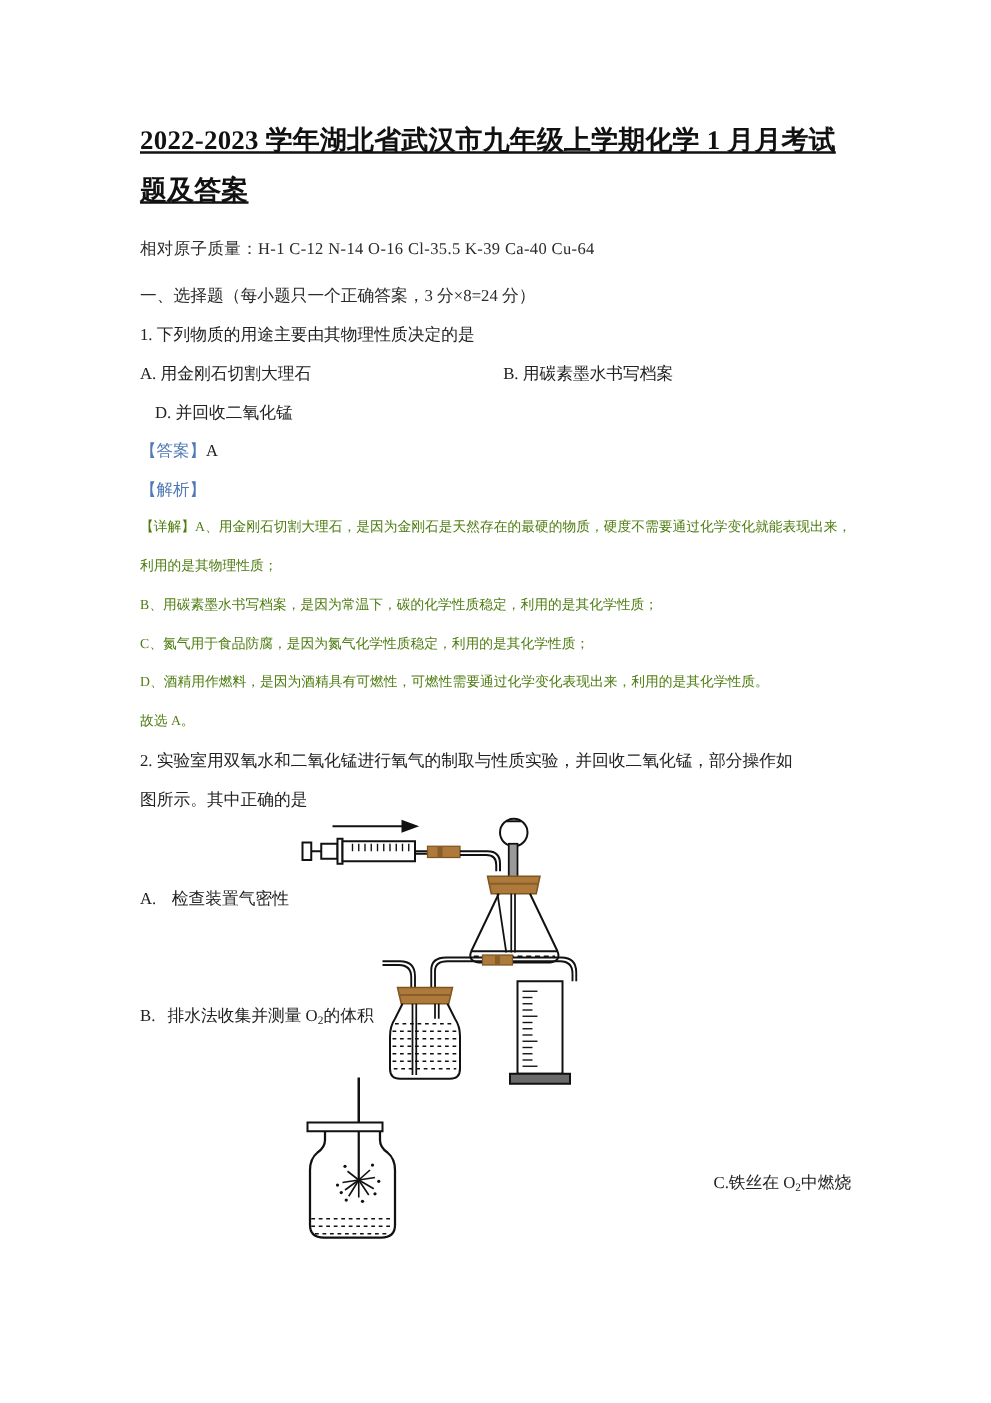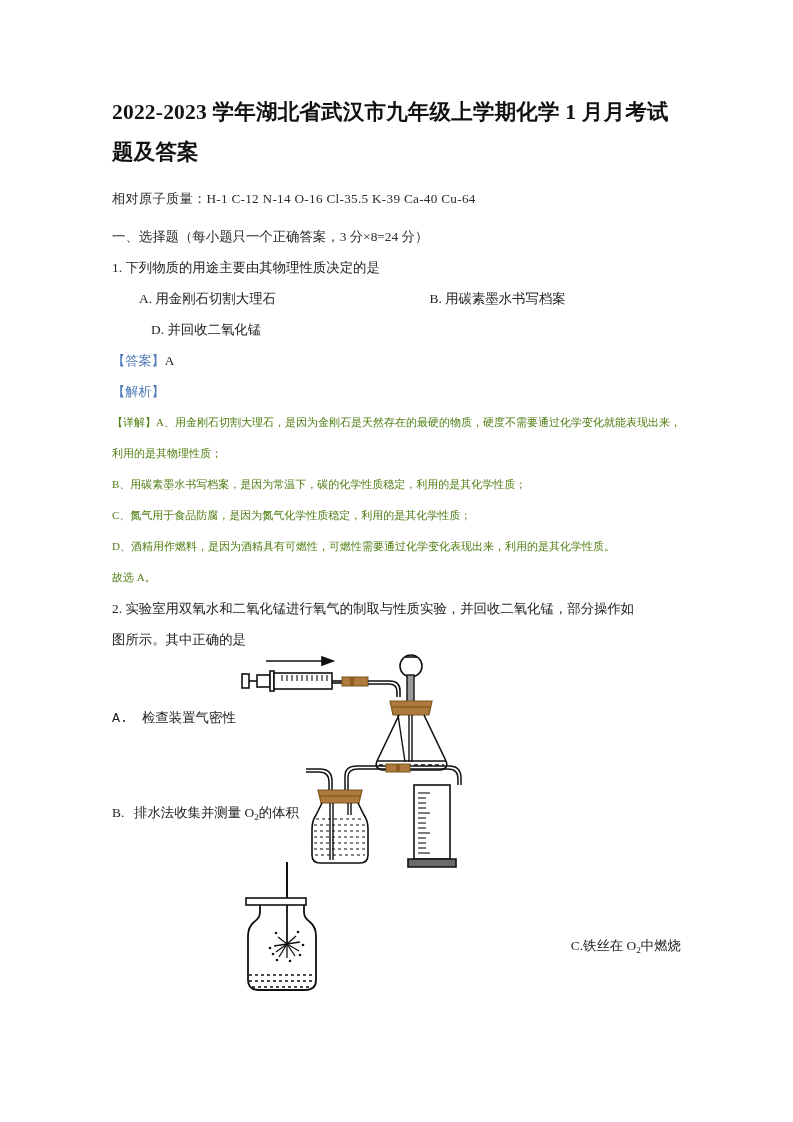--- a/index.html
+++ b/index.html
@@ -18,20 +18,21 @@
     overflow:hidden;
   }
   .title{
     font-size:21.5px;
     font-weight:bold;
     line-height:40px;
     margin:0;
     padding-top:92px;
     letter-spacing:.2px;
     color:#111;
+    text-decoration:underline;
   }
   .atomic{
     font-size:13.2px;
     line-height:30px;
     margin-top:12px;
     color:#2a2a2a;
     letter-spacing:.3px;
   }
   .sec-head{
     font-size:13.4px;
@@ -43,21 +44,21 @@
     font-size:13.4px;
     line-height:31px;
     color:#222;
   }
   .opt-row{
     display:flex;
     font-size:13.4px;
     line-height:31px;
     color:#222;
   }
-  .opt-row .opt{width:50%;margin-left:27px;}
+  .opt-row .opt{width:50%;}
   .opt-row .opt.second{padding-left:12px;}
   .ans{
     font-size:13.2px;
     line-height:31px;
     color:#222;
   }
   .tag{color:#4f7ab5;}
   .para{
     font-size:11px;
     line-height:31px;
@@ -122,21 +123,21 @@
   </div>
   <div class="para">B、用碳素墨水书写档案，是因为常温下，碳的化学性质稳定，利用的是其化学性质；</div>
   <div class="para">C、氮气用于食品防腐，是因为氮气化学性质稳定，利用的是其化学性质；</div>
   <div class="para">D、酒精用作燃料，是因为酒精具有可燃性，可燃性需要通过化学变化表现出来，利用的是其化学性质。</div>
   <div class="para">故选 A。</div>
 
   <div class="qline">2. 实验室用双氧水和二氧化锰进行氧气的制取与性质实验，并回收二氧化锰，部分操作如</div>
   <div class="qline">图所示。其中正确的是</div>
 
   <div class="fig-block" style="height:112px;">
-    <div class="fig-label" style="padding-top:48px;font-family:Liberation Mono, monospace;">
+    <div class="fig-label" style="padding-top:48px;">
       <span class="ltr">A.</span>
       <span>检查装置气密性</span>
     </div>
     <div class="art" style="left:128px;top:-6px;">
       <svg width="220" height="126" viewBox="0 0 220 126">
 
         <g stroke="#111" stroke-width="1.6" fill="#111">
           <line x1="26" y1="12" x2="82" y2="12"></line>
           <polygon points="82,8 93,12 82,16"></polygon>
         </g>

